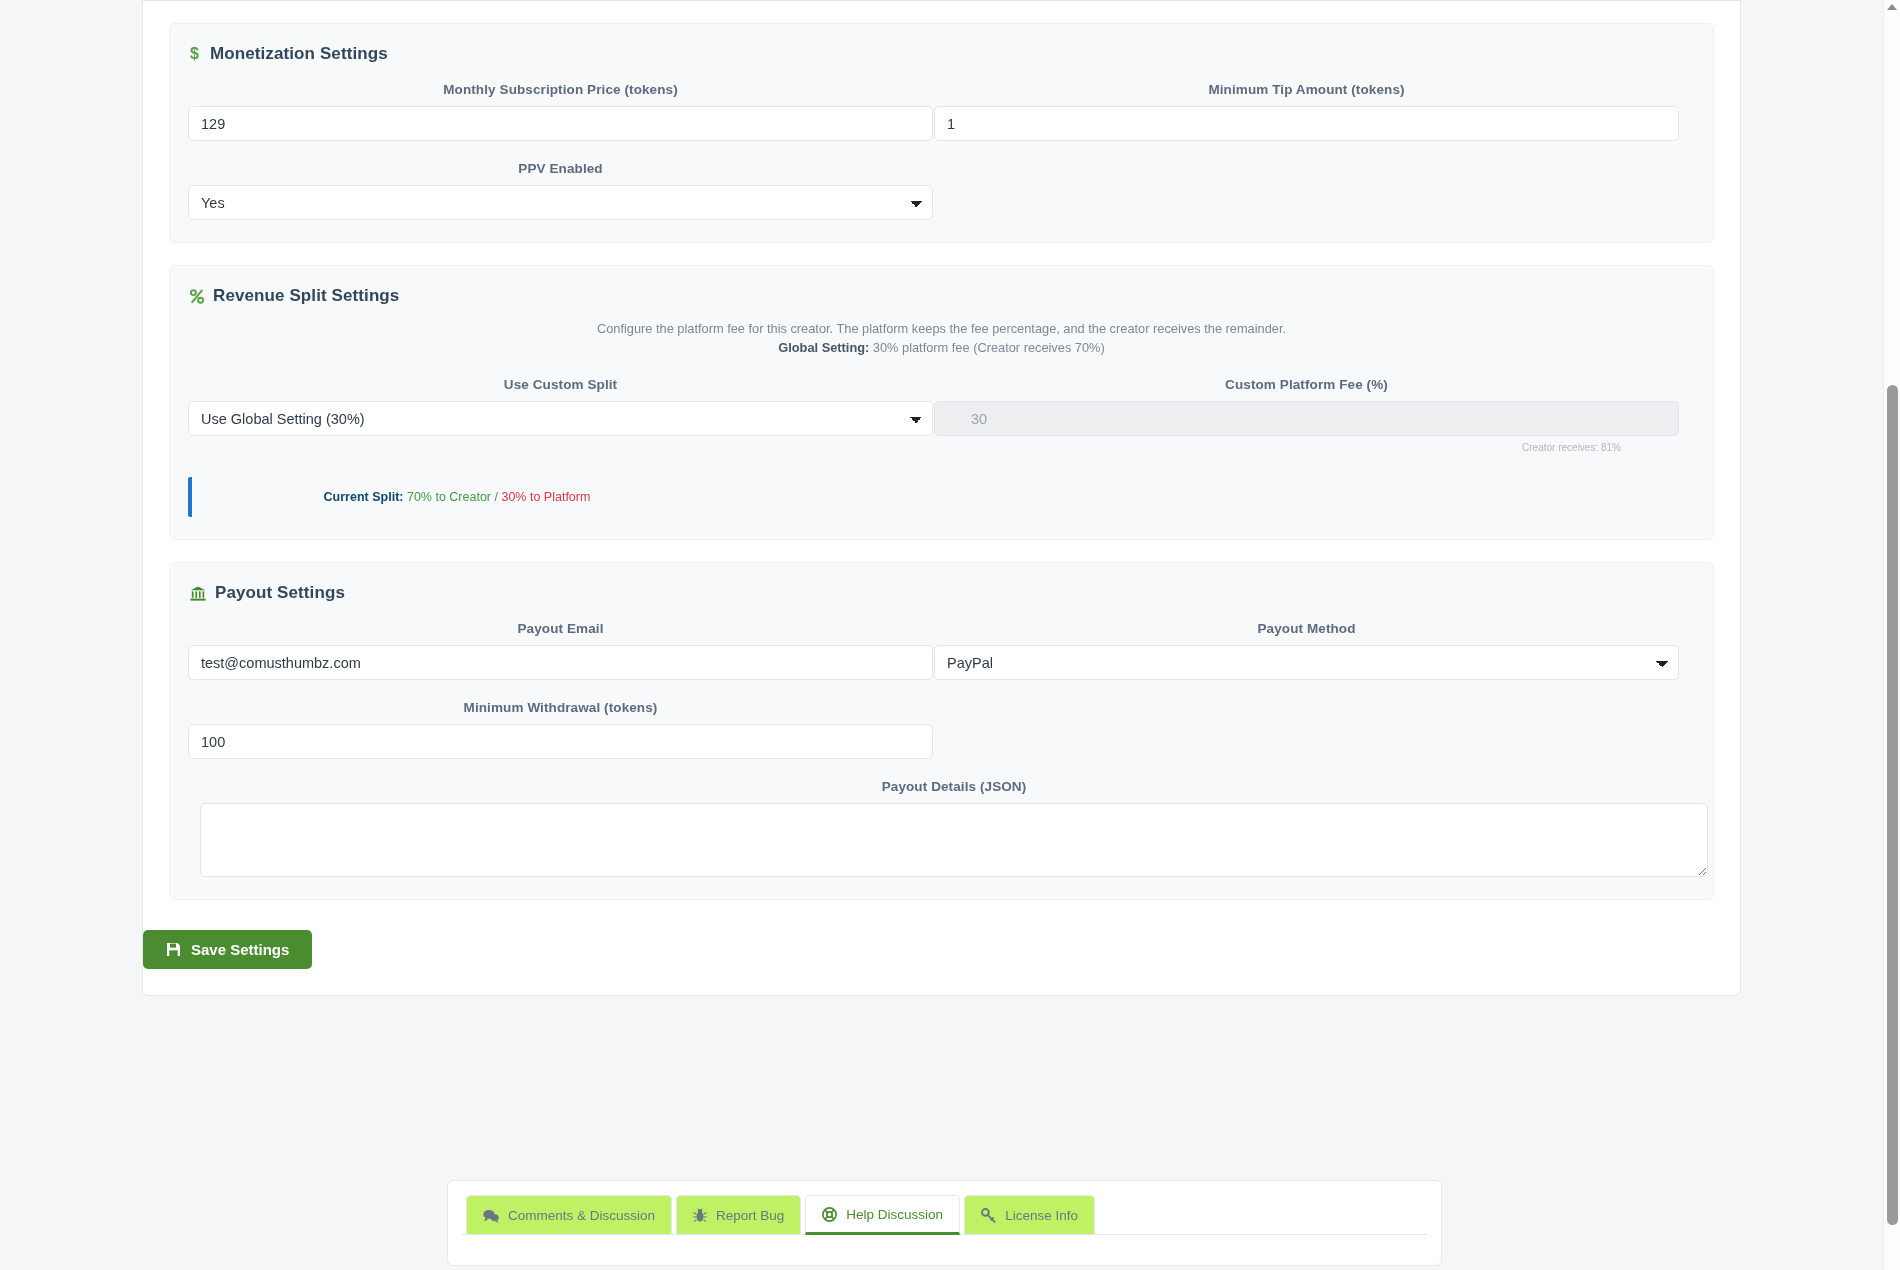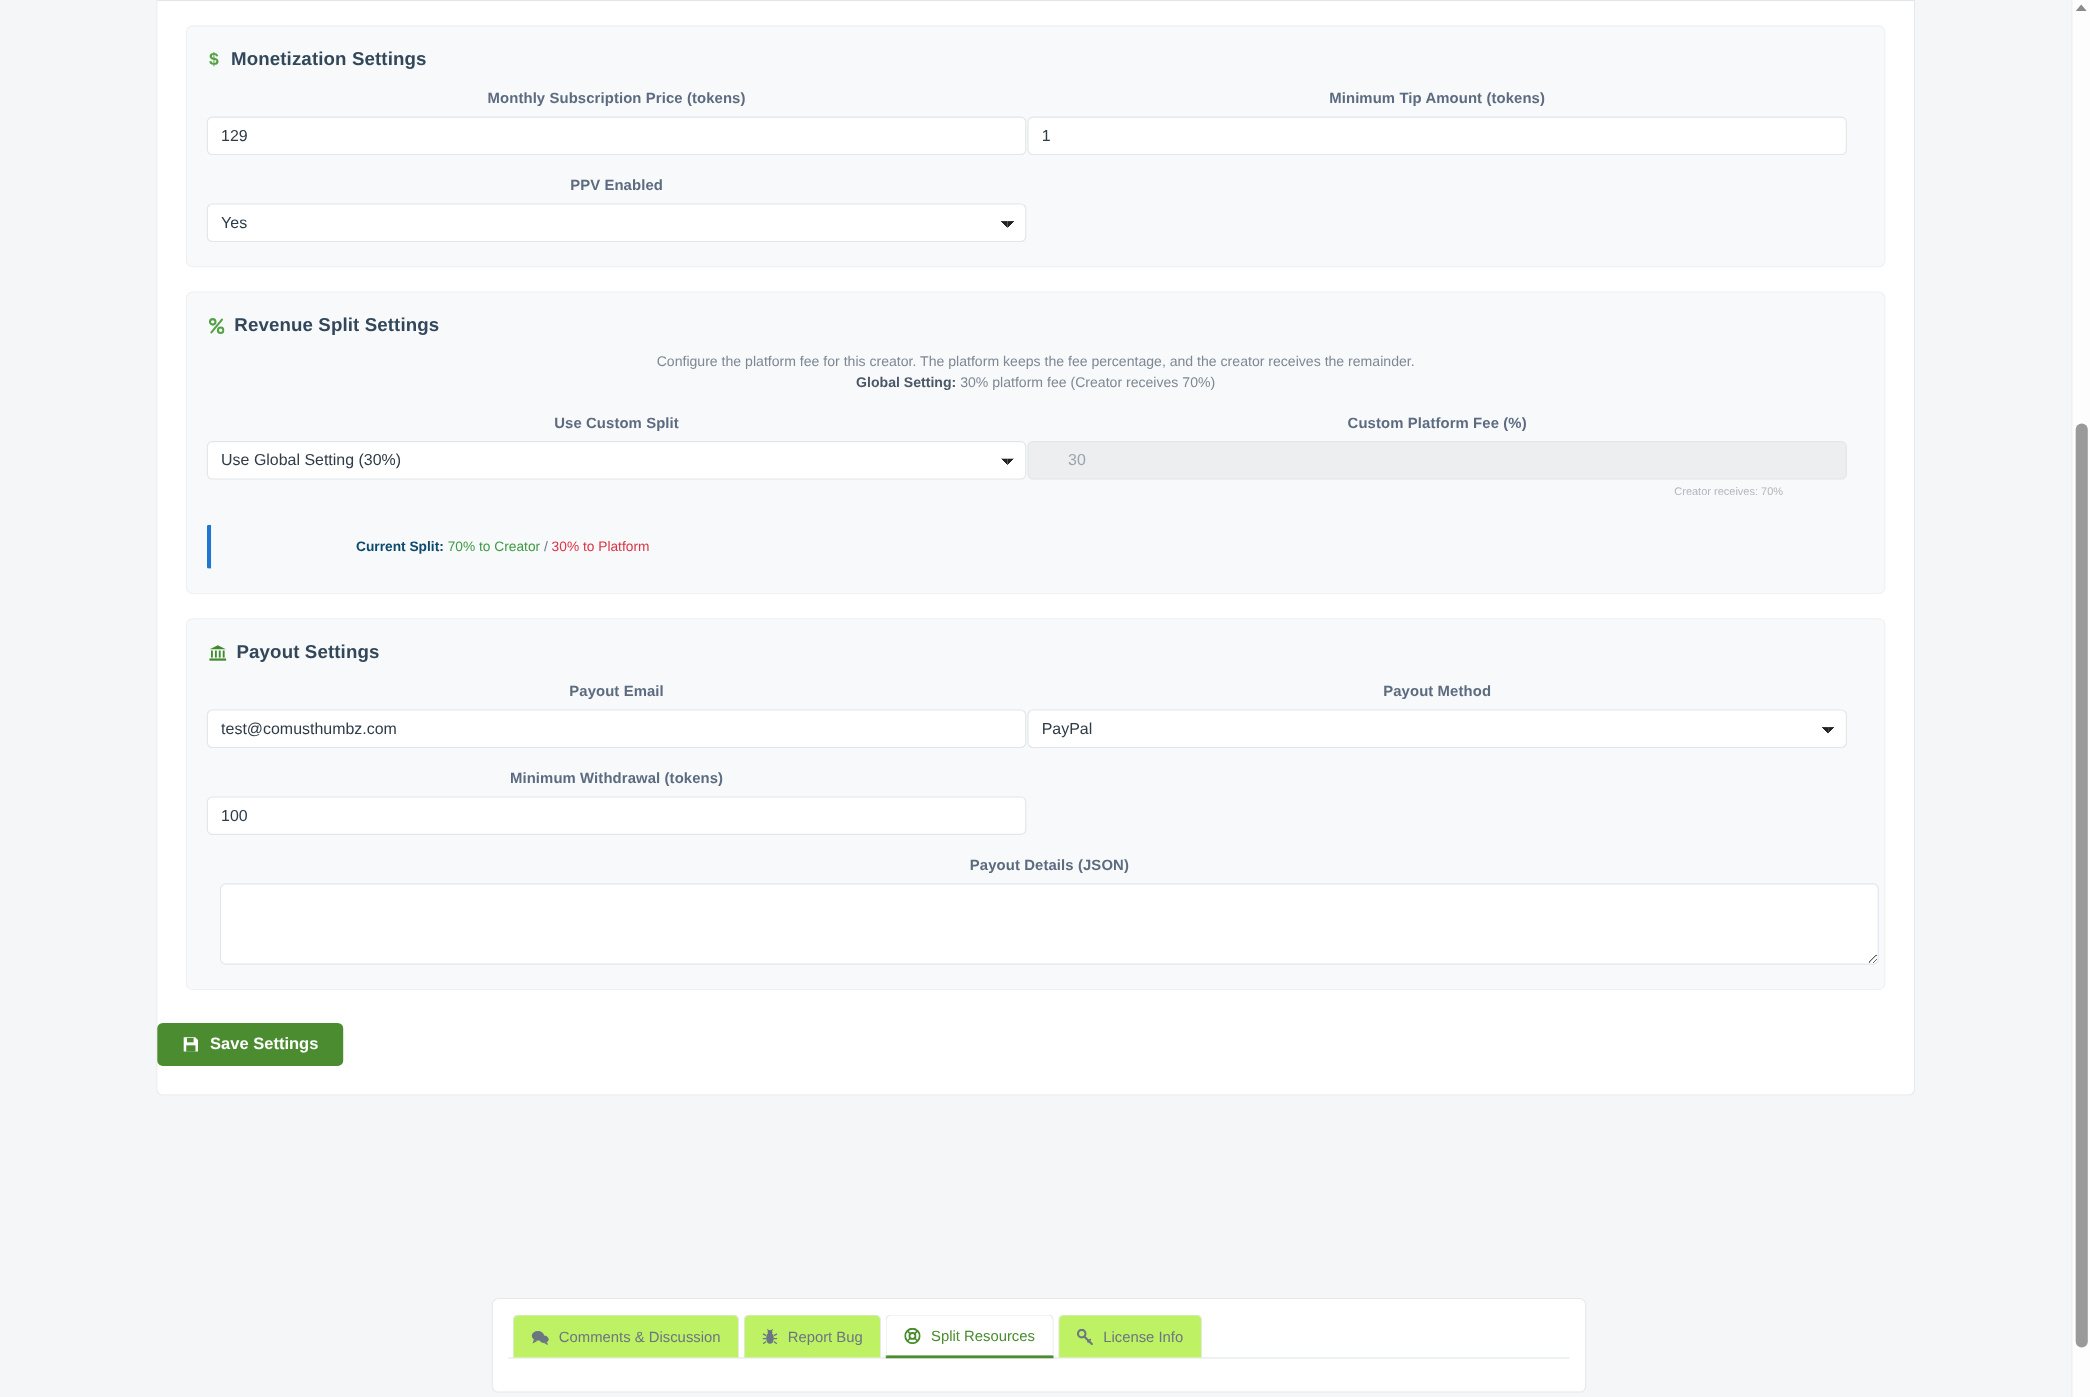--- a/index.html
+++ b/index.html
@@ -315,21 +315,21 @@
       <div class="row">
         <div class="col">
           <label class="field-label">Use Custom Split</label>
           <select class="inp">
             <option>Use Global Setting (30%)</option>
           </select>
         </div>
         <div class="col">
           <label class="field-label">Custom Platform Fee (%)</label>
           <input class="inp" type="text" disabled="" placeholder="30" style="">
-          <span class="hint">Creator receives: 70%</span>
+          <span class="hint">Creator receives: 81%</span>
         </div>
       </div>
 
       <div class="split-alert">
         <div class="txt">
           <b>Current Split:</b>
           <span class="creator">70% to Creator</span>
           <span class="sep">/</span>
           <span class="platform">30% to Platform</span>
         </div>
@@ -432,21 +432,21 @@
         <span class="tic">
           <svg width="15" height="15" viewBox="0 0 15 15">
             <circle cx="7.5" cy="7.5" r="6.6" fill="none" stroke="currentColor" stroke-width="1.7"></circle>
             <circle cx="7.5" cy="7.5" r="2.7" fill="none" stroke="currentColor" stroke-width="1.7"></circle>
             <line x1="2.9" y1="2.9" x2="5.6" y2="5.6" stroke="currentColor" stroke-width="1.5"></line>
             <line x1="12.1" y1="2.9" x2="9.4" y2="5.6" stroke="currentColor" stroke-width="1.5"></line>
             <line x1="2.9" y1="12.1" x2="5.6" y2="9.4" stroke="currentColor" stroke-width="1.5"></line>
             <line x1="12.1" y1="12.1" x2="9.4" y2="9.4" stroke="currentColor" stroke-width="1.5"></line>
           </svg>
         </span>
-        <span>Split Resources</span>
+        <span>Help Discussion</span>
       </div>
 
       <div class="tab">
         <span class="tic">
           <svg width="15" height="15" viewBox="0 0 15 15">
             <circle cx="4.4" cy="4.4" r="3.4" fill="none" stroke="currentColor" stroke-width="1.9"></circle>
             <line x1="6.6" y1="6.9" x2="13.6" y2="13.9" stroke="currentColor" stroke-width="1.9" stroke-linecap="round"></line>
             <line x1="10.2" y1="11.8" x2="12.1" y2="9.9" stroke="currentColor" stroke-width="1.7" stroke-linecap="round"></line>
           </svg>
         </span>

